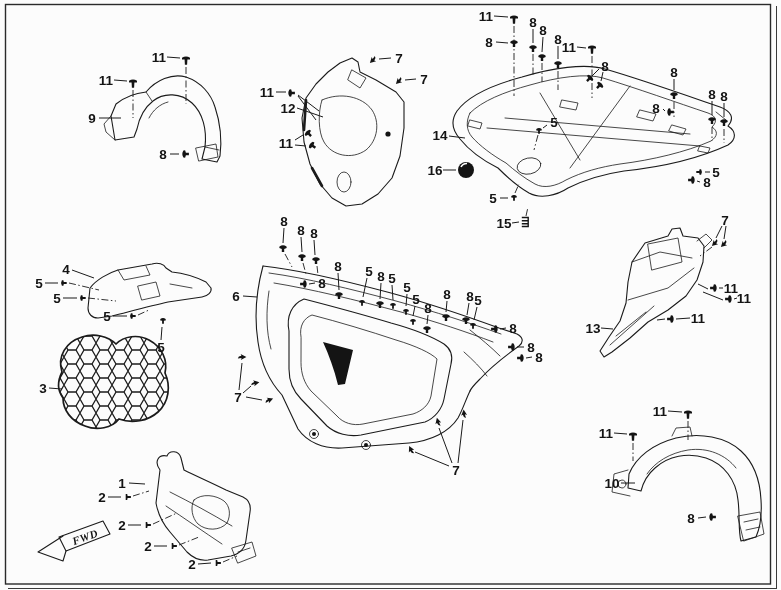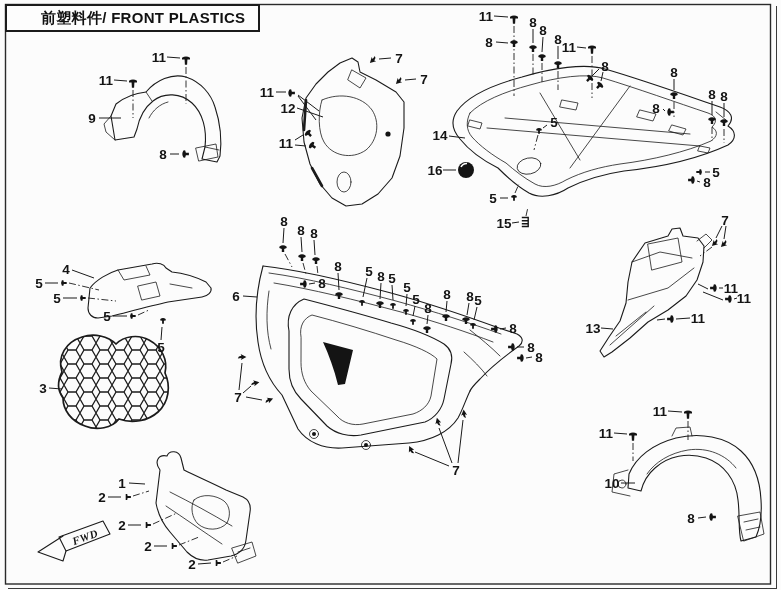--- a/index.html
+++ b/index.html
@@ -22,23 +22,20 @@
   .frame{fill:none;stroke:#2a2a2a;stroke-width:1.4;}
   .edge{stroke:#3a3a3a;stroke-width:1;}
   .fwd-text{font:italic bold 11px "Liberation Serif",serif;fill:#141414;
             text-anchor:middle;dominant-baseline:central;letter-spacing:.5px;}
 </style>
 </head>
 <body>
 
 <div id="page">
 
-  <div id="title-box">
-    <span>前塑料件/ FRONT PLASTICS</span>
-  </div>
 
   <svg id="diagram" width="781" height="590" viewBox="0 0 781 590">
     <defs>
       <pattern id="hexmesh" width="16" height="14" patternUnits="userSpaceOnUse">
         <path d="M4,0 L12,0 L16,7 L12,14 L4,14 L0,7 Z M12,0 L12,-3 M12,14 L12,17" fill="none" stroke="#1b1b1b" stroke-width="1.3"></path>
       </pattern>
       <symbol id="fa-screw" overflow="visible">
         <path class="dark" d="M-4,-3.2 Q0,-5.8 4,-3.2 L4,-1.6 L1.4,-1.6 L1.1,3.8 L-1.1,3.8 L-1.4,-1.6 L-4,-1.6 Z"></path>
       </symbol>
       <symbol id="fa-pin" overflow="visible">

